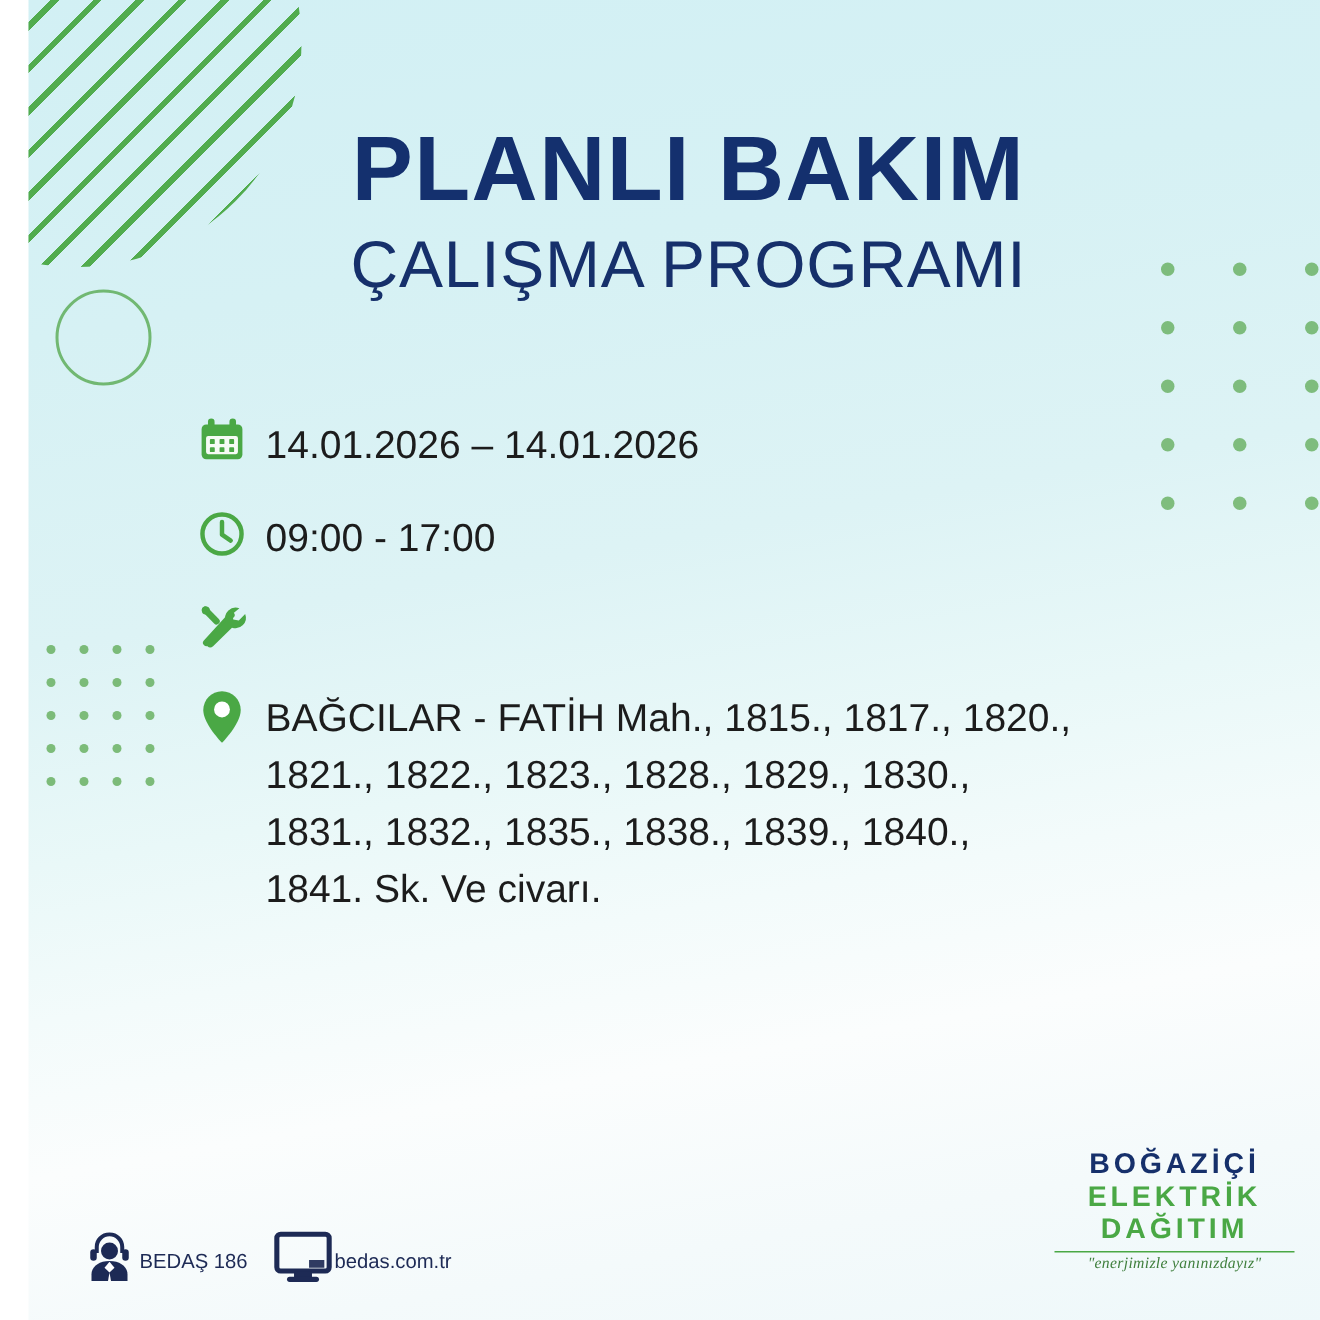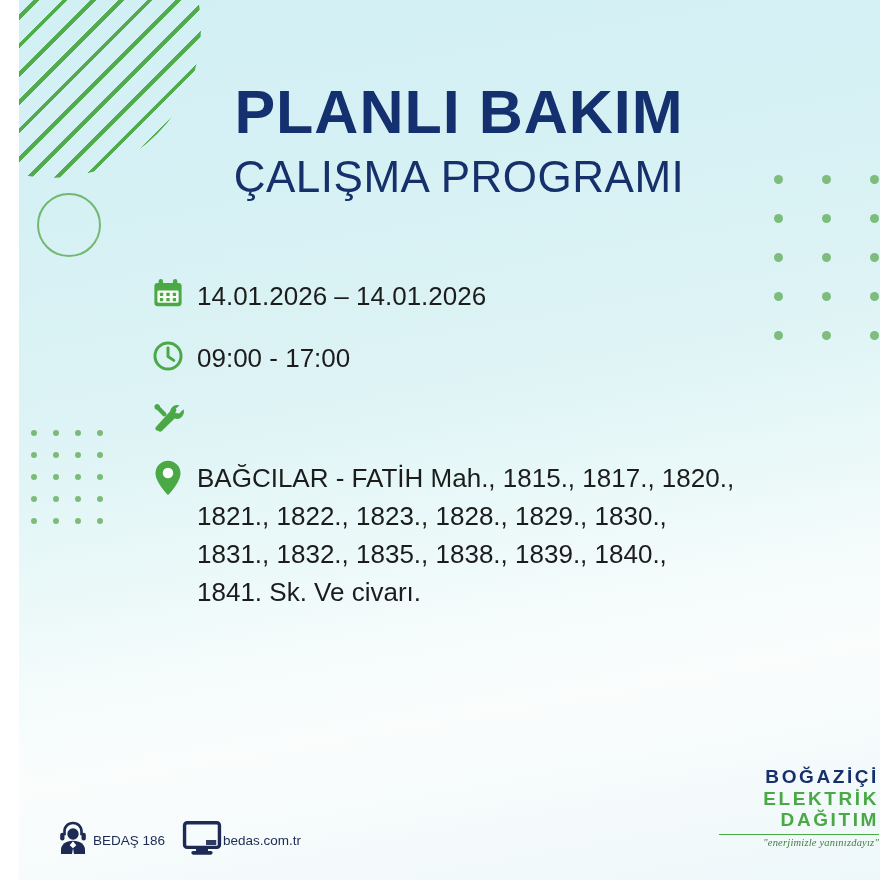--- a/index.html
+++ b/index.html
@@ -108,21 +108,21 @@
     letter-spacing: .5px;
     color: #16306b;
     line-height: 1.0;
     margin: 12px 0 0 0;
     font-family: "Liberation Sans", sans-serif;
   }
 
   
   .info {
     position: absolute;
-    left: 132px;
+    left: 112px;
     top: 275px;
     width: 700px;
   }
   .row {
     display: flex;
     align-items: flex-start;
     margin-bottom: 22px;
   }
   .row:last-child { margin-bottom: 0; }
   .icon-cell {
@@ -177,23 +177,23 @@
     margin-top: 7px;
     font-size: 13.5px;
     color: #1d2a55;
     font-family: "Liberation Sans", sans-serif;
     white-space: nowrap;
   }
 
   
   .brand {
     position: absolute;
-    right: 20px;
+    right: 36px;
     bottom: 18px;
-    text-align: right;
+    text-align: center;
     width: 160px;
   }
   .brand-line {
     font-size: 19px;
     font-weight: bold;
     letter-spacing: 2.6px;
     line-height: 1.14;
     font-family: "Liberation Sans", sans-serif;
   }
   .brand-1 { color: #16306b; }

